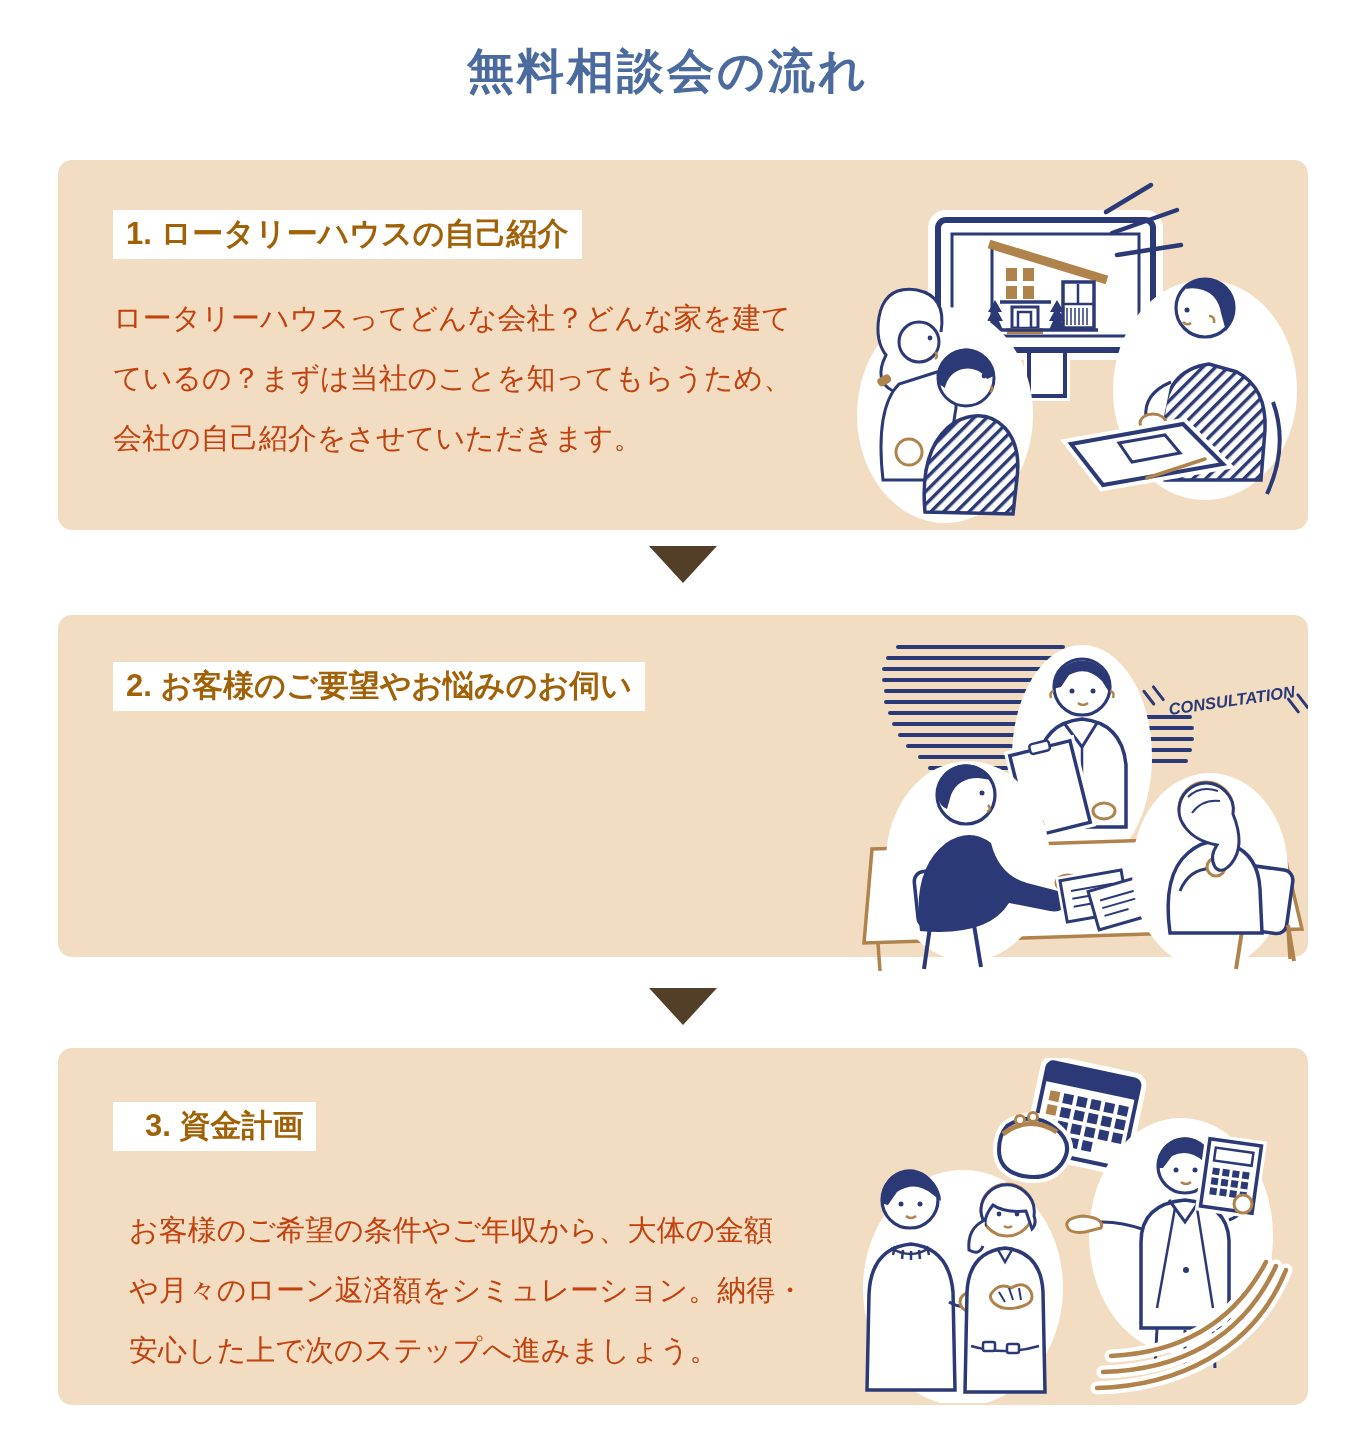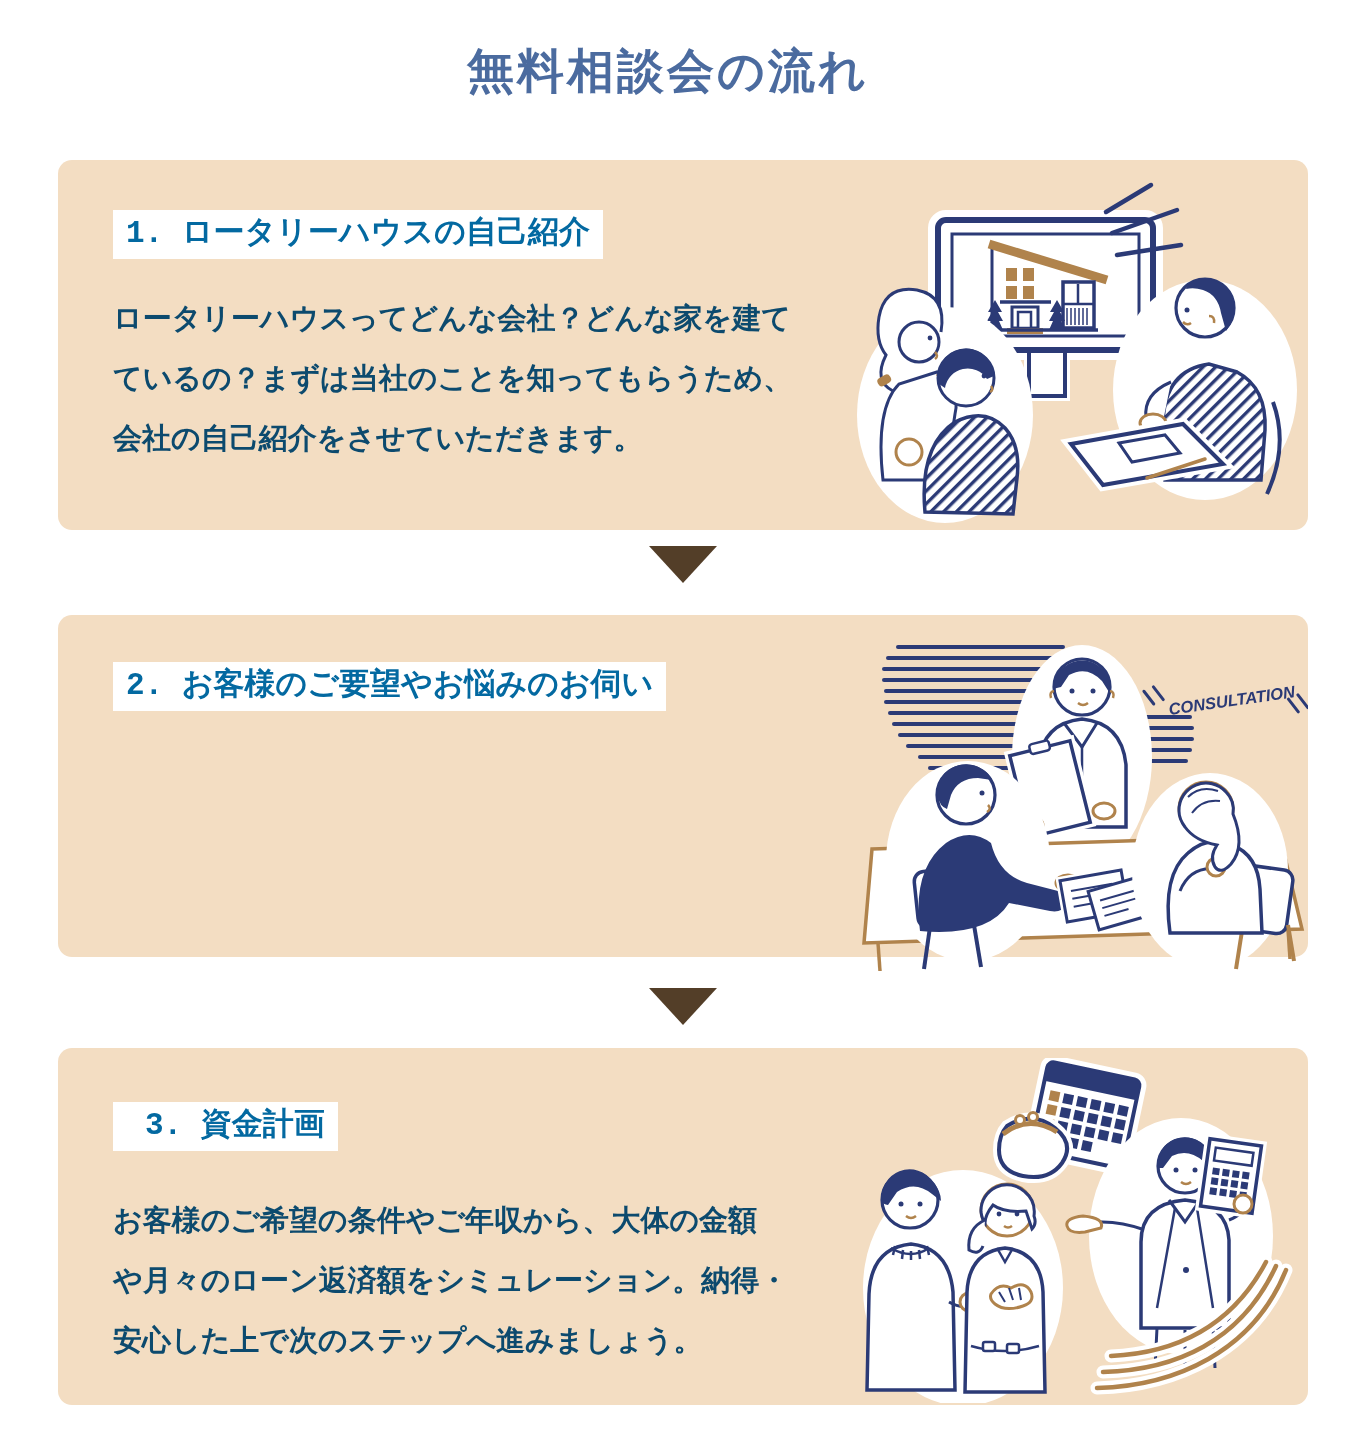--- a/index.html
+++ b/index.html
@@ -12,33 +12,33 @@
     font-size:47px;font-weight:700;color:#4b6b9f;letter-spacing:3px;
   }
   .card{
     position:absolute;left:58px;width:1250px;background:#f3ddc2;border-radius:14px;
   }
   #card1{top:160px;height:370px;}
   #card2{top:615px;height:342px;}
   #card3{top:1048px;height:357px;}
   .step-heading{
     position:absolute;left:55px;display:inline-block;background:#ffffff;
-    color:#0369a1;font-size:31px;font-weight:700;line-height:1.25;
-    padding:5px 13px;white-space:nowrap;font-family:Liberation Mono, monospace;
+    color:#a16207;font-size:31px;font-weight:700;line-height:1.25;
+    padding:5px 13px;white-space:nowrap;
   }
   #card1 .step-heading{top:50px;}
   #card2 .step-heading{top:47px;}
   #card3 .step-heading{top:54px;padding-left:32px;}
   .step-body{
-    position:absolute;left:55px;width:720px;color:#0c4a6e;
-    font-size:29px;font-weight:700;line-height:60px;white-space:pre-line;
+    position:absolute;left:55px;width:720px;color:#c2410c;
+    font-size:29px;font-weight:400;line-height:60px;white-space:pre-line;
   }
   #card1 .step-body{top:128px;}
   #card2 .step-body{top:132px;}
-  #card3 .step-body{top:142px;}
+  #card3 .step-body{top:152px;margin-left:16px;}
   .illu{position:absolute;}
   #card1 .illu{left:795px;top:20px;width:450px;height:345px;}
   #card2 .illu{left:800px;top:14px;width:450px;height:345px;}
   #card3 .illu{left:787px;top:10px;width:470px;height:345px;}
   .flow-arrow{
     position:absolute;left:649px;width:0;height:0;
     border-left:34px solid transparent;border-right:34px solid transparent;
     border-top:37px solid #533e28;
   }
   #arrow1{top:546px;}

